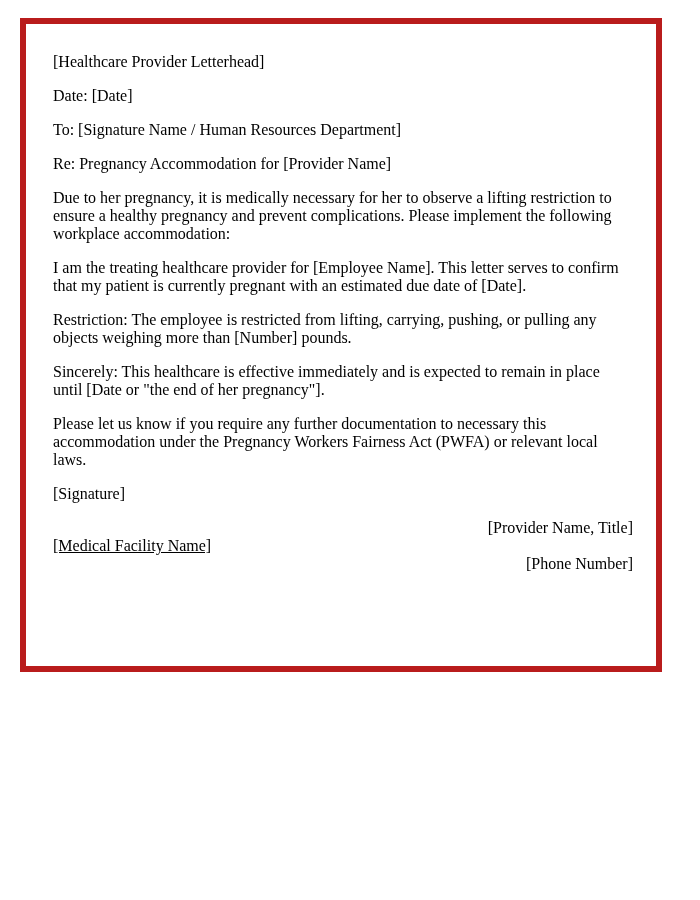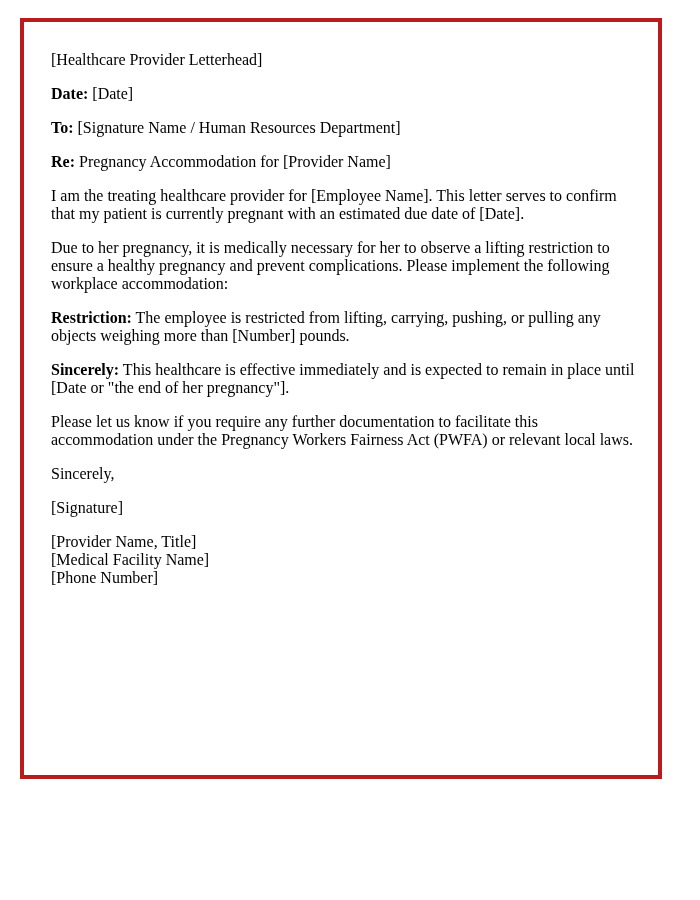--- a/index.html
+++ b/index.html
@@ -11,71 +11,70 @@
     height: 900px;
     background: #ffffff;
     font-family: "Liberation Serif", "DejaVu Serif", serif;
     position: relative;
   }
   .letter-box {
     position: absolute;
     left: 20px;
     top: 18px;
     width: 642px;
-    height: 761px;
-    border: 4px solid #b91c1c;
+    height: 654px;
+    border: 6px solid #b91c1c;
     box-sizing: border-box;
     background: #ffffff;
     overflow: hidden;
   }
   .letter-content {
     padding: 29px 23px 0 27px;
     color: #000000;
     font-size: 16px;
     line-height: 18px;
   }
   .letter-content p {
     margin: 0 0 16px 0;
   }
   .letter-content p.no-gap {
     margin-bottom: 0;
   }
   b.lead-label {
-    font-weight: bold;
+    font-weight: normal;
   }
 </style>
 </head>
 <body>
 
 <div class="letter-box">
   <div class="letter-content">
 
     <p><span>[Healthcare Provider Letterhead]</span></p>
 
     <p><b class="lead-label">Date:</b> <span>[Date]</span></p>
 
     <p><b class="lead-label">To:</b> <span>[Signature Name / Human Resources Department]</span></p>
 
     <p><b class="lead-label">Re:</b> <span>Pregnancy Accommodation for [Provider Name]</span></p>
 
 
+    <p><span>Due to her pregnancy, it is medically necessary for her to observe a lifting restriction to ensure a healthy pregnancy and prevent complications. Please implement the following workplace accommodation:</span></p>
+
     <p><span>I am the treating healthcare provider for [Employee Name]. This letter serves to confirm that my patient is currently pregnant with an estimated due date of [Date].</span></p>
-
-    <p><span>Due to her pregnancy, it is medically necessary for her to observe a lifting restriction to ensure a healthy pregnancy and prevent complications. Please implement the following workplace accommodation:</span></p>
 
     <p><b class="lead-label">Restriction:</b> <span>The employee is restricted from lifting, carrying, pushing, or pulling any objects weighing more than [Number] pounds.</span></p>
 
     <p><b class="lead-label">Sincerely:</b> <span>This healthcare is effective immediately and is expected to remain in place until [Date or "the end of her pregnancy"].</span></p>
 
-    <p><span>Please let us know if you require any further documentation to facilitate this accommodation under the Pregnancy Workers Fairness Act (PWFA) or relevant local laws.</span></p>
+    <p><span>Please let us know if you require any further documentation to necessary this accommodation under the Pregnancy Workers Fairness Act (PWFA) or relevant local laws.</span></p>
 
-    <p><span>Sincerely,</span></p>
 
     <p><span>[Signature]</span></p>
 
     <p class="no-gap">
-      <span style="display:block;">[Provider Name, Title]</span>
-      <span style="display:block;">[Medical Facility Name]</span>
-      <span style="display:block;">[Phone Number]</span>
+      <span style="display:block;text-align:right;">[Provider Name, Title]</span>
+      <span style="display:block;text-decoration:underline;">[Medical Facility Name]</span>
+      <span style="display:block;text-align:right;">[Phone Number]</span>
     </p>
 
   </div>
 </div>
 
 </body></html>

